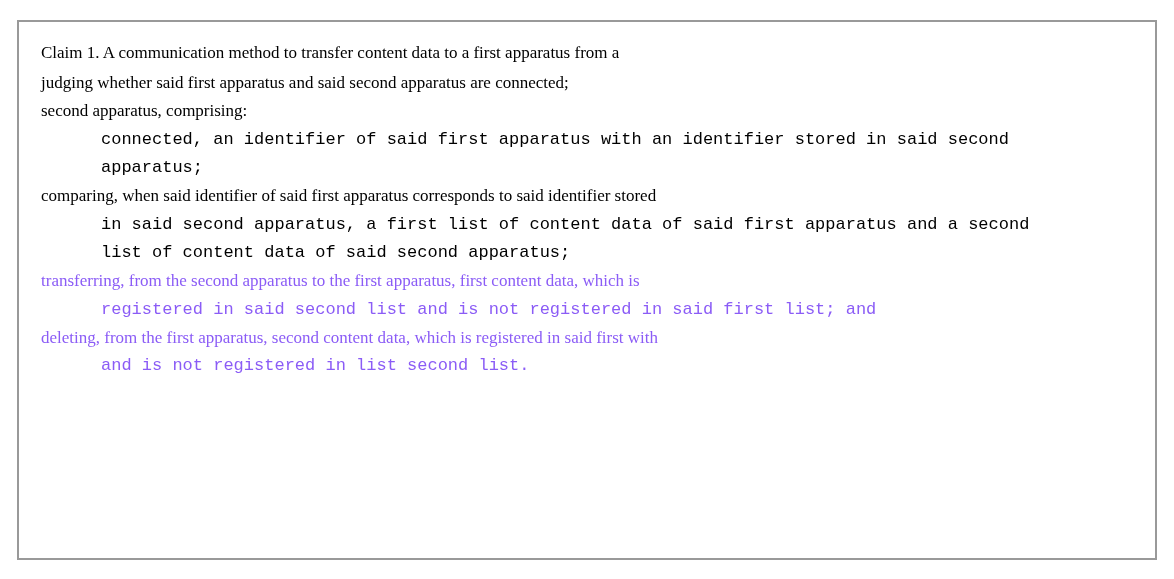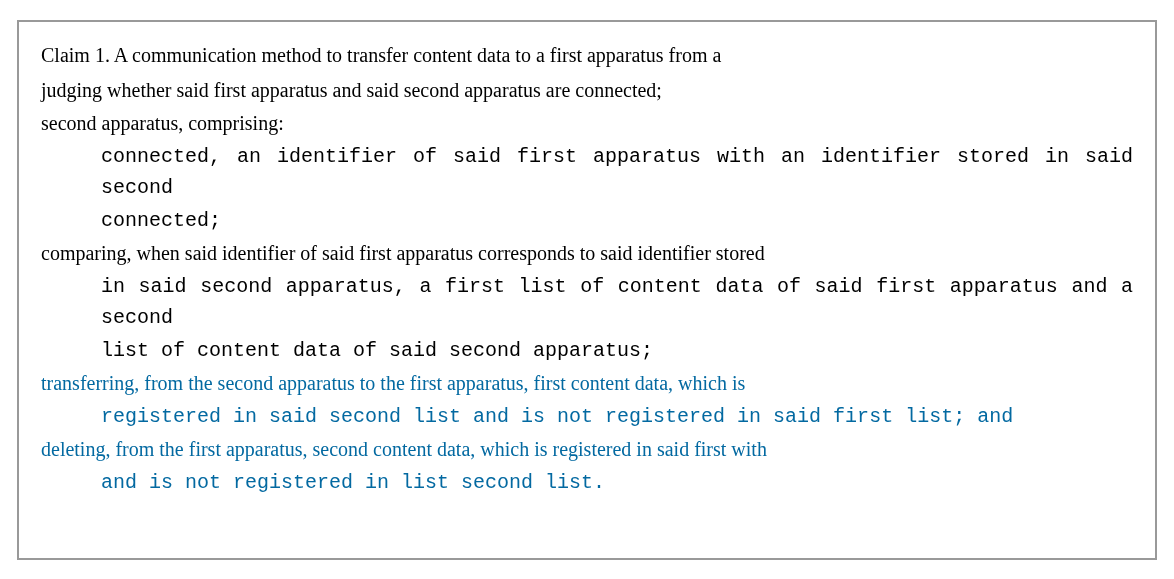--- a/index.html
+++ b/index.html
@@ -21,21 +21,21 @@
     .patent-box {
       border: 2px solid #999;
       padding: 18px 22px;
       width: 1140px;
       min-height: 540px;
       background: #fff;
     }
 
     .patent-text {
       font-family: "Times New Roman", Times, serif;
-      font-size: 20px;
+      font-size: 17px;
       line-height: 1.55;
       color: #000;
       text-align: justify;
     }
 
     .claim-title {
       display: block;
       margin-bottom: 4px;
     }
 
@@ -45,33 +45,33 @@
     }
 
     .indented {
       display: block;
       padding-left: 60px;
       margin-bottom: 2px;
       font-family: Liberation Mono, monospace;
     }
 
     .blue-text {
-      color: #0369a1;
+      color: #8b5cf6;
     }
   </style>
 </head>
 <body>
 
 <div class="patent-box">
   <div class="patent-text">
     <span class="claim-title">Claim 1. A communication method to transfer content data to a first apparatus from a</span>
     <span class="claim-line">judging whether said first apparatus and said second apparatus are connected;</span>
     <span class="claim-line">second apparatus, comprising:</span>
     <span class="indented">connected, an identifier of said first apparatus with an identifier stored in said second</span>
-    <span class="indented">connected;</span>
+    <span class="indented">apparatus;</span>
     <span class="claim-line">comparing, when said identifier of said first apparatus corresponds to said identifier stored</span>
     <span class="indented">in said second apparatus, a first list of content data of said first apparatus and a second</span>
     <span class="indented">list of content data of said second apparatus;</span>
     <span class="claim-line blue-text">transferring, from the second apparatus to the first apparatus, first content data, which is</span>
     <span class="indented blue-text">registered in said second list and is not registered in said first list; and</span>
     <span class="claim-line blue-text">deleting, from the first apparatus, second content data, which is registered in said first with</span>
     <span class="indented blue-text">and is not registered in list second list.</span>
   </div>
 </div>
 

